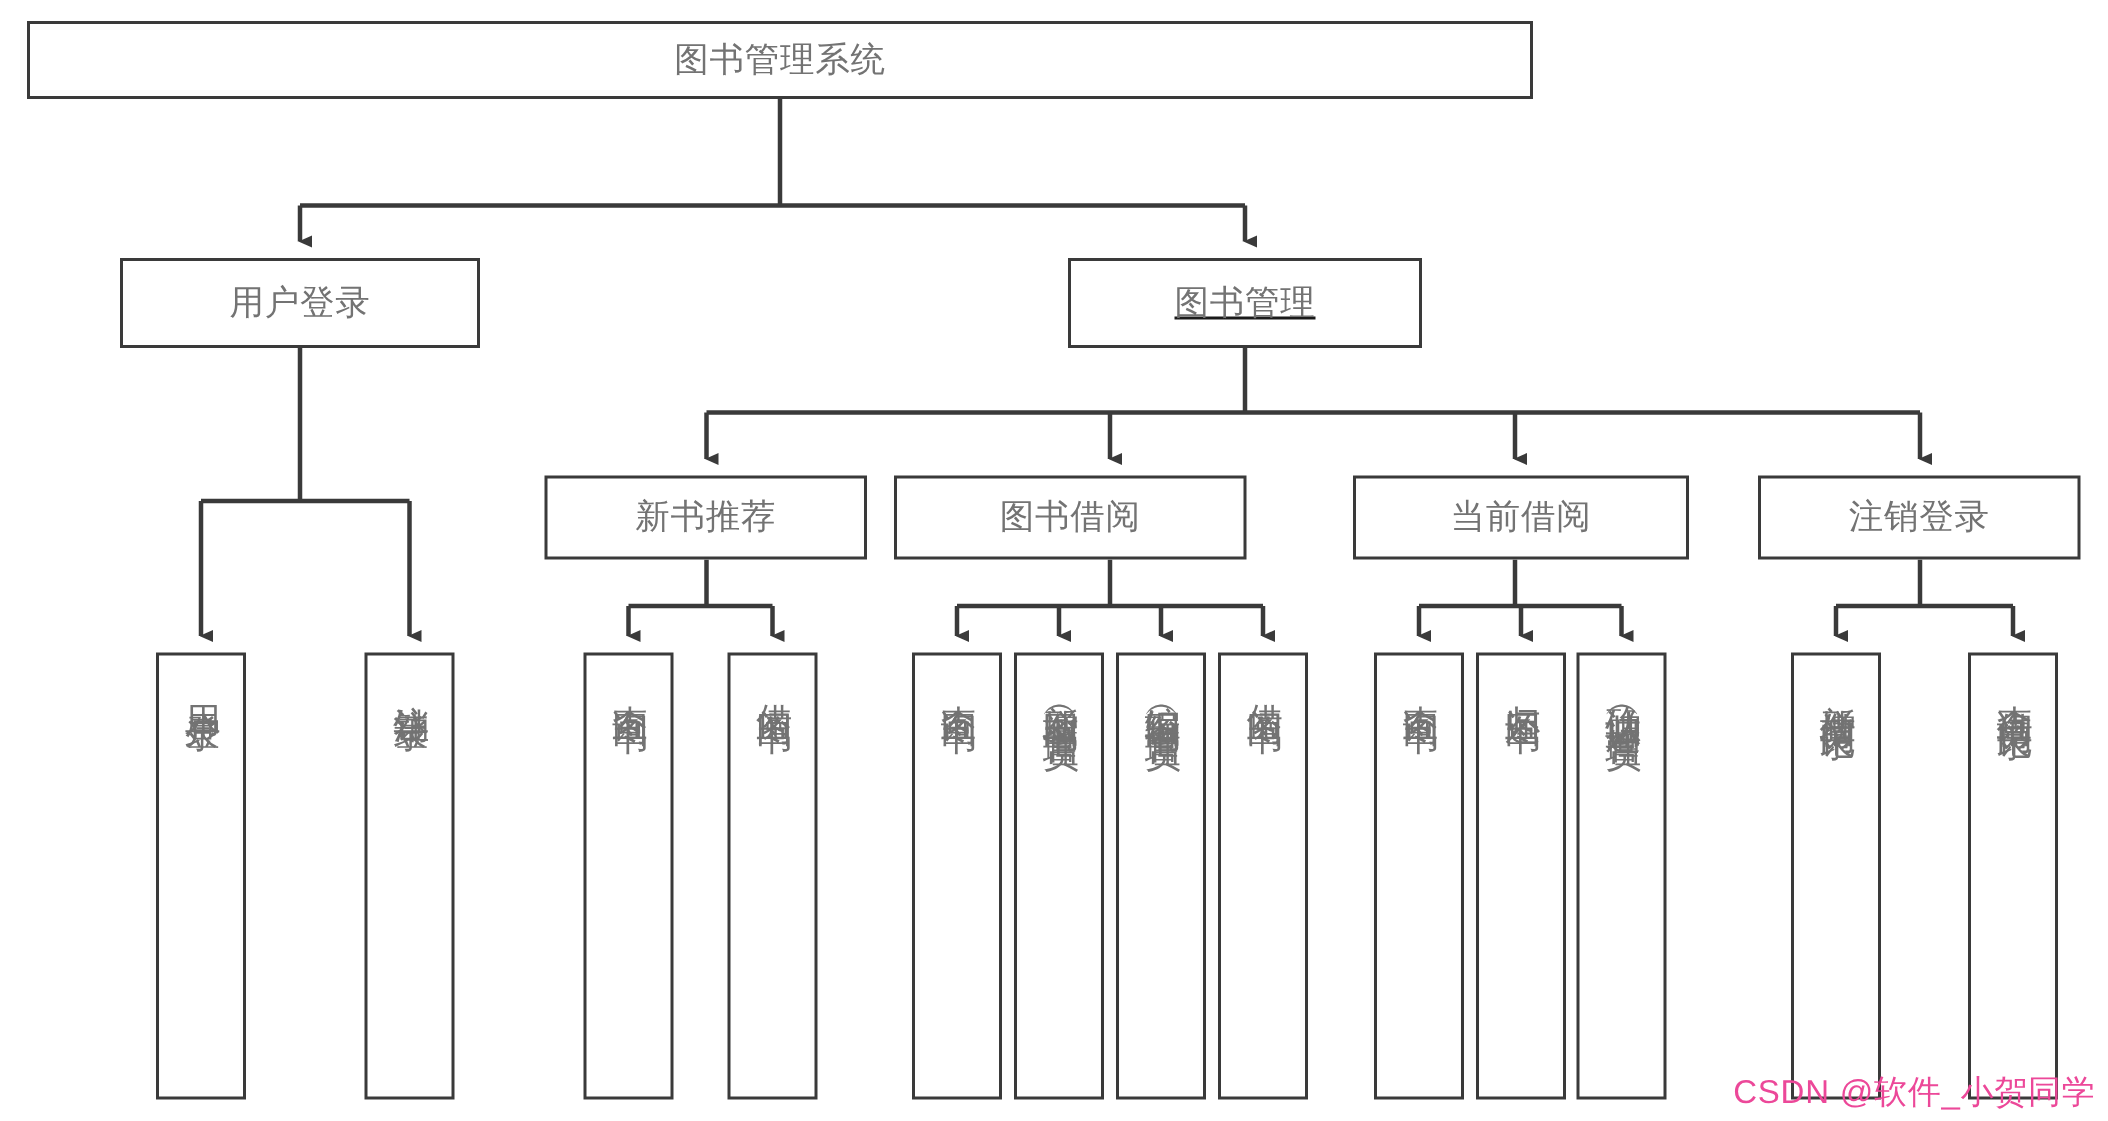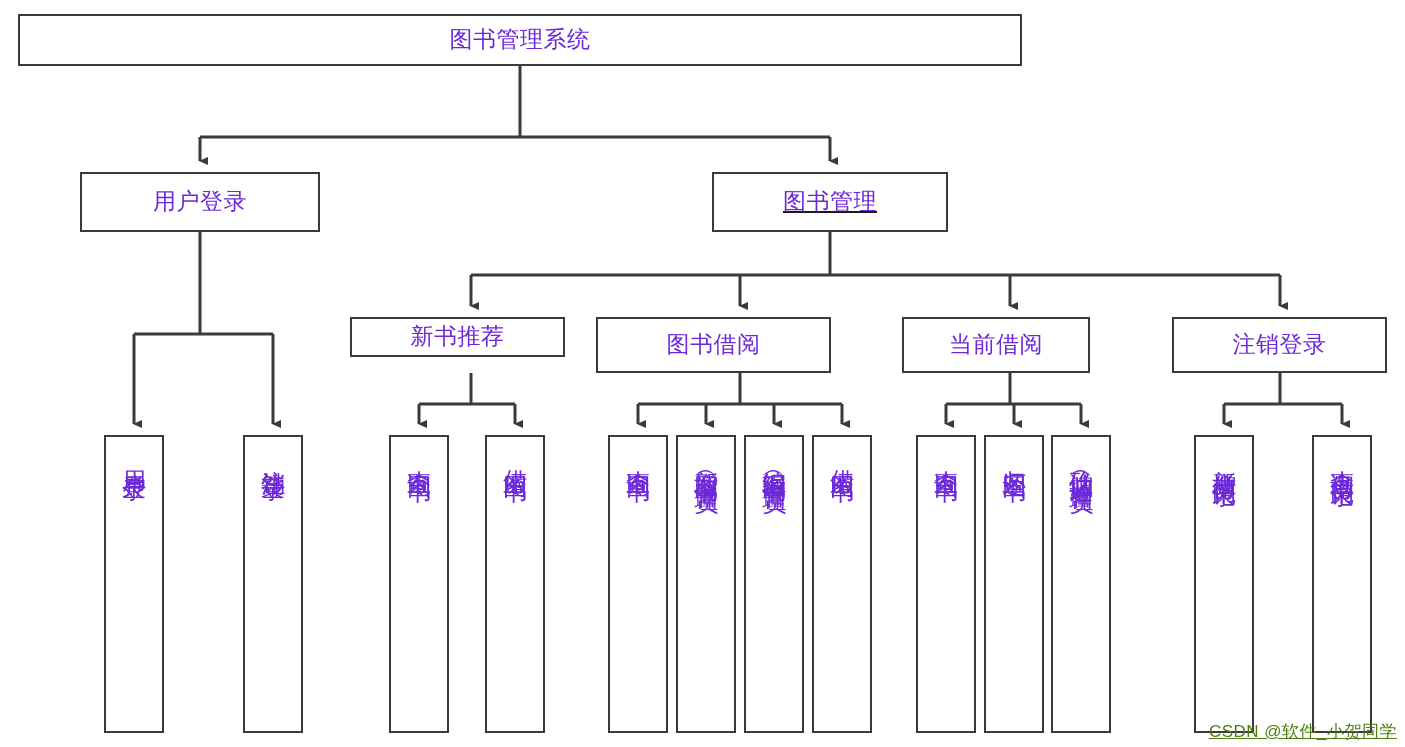--- a/index.html
+++ b/index.html
@@ -32,21 +32,21 @@
     background: #ffffff;
     display: flex;
     align-items: center;
     justify-content: center;
     color: #1a1a1a;
   }
   .node-label {
     display: block;
     text-align: center;
     line-height: 1.18;
-    color: #6d28d9;
+    color: #737373;
   }
   .node.horiz .node-label {
     writing-mode: horizontal-tb;
     font-size: 23px;
     letter-spacing: 0.5px;
   }
   .node.vert {
     align-items: flex-start;
     justify-content: center;
     padding-top: 14px;
@@ -55,25 +55,24 @@
     writing-mode: vertical-rl;
     text-orientation: upright;
     font-size: 24px;
     letter-spacing: 3px;
     white-space: nowrap;
   }
   #watermark {
     position: absolute;
     right: 8px;
     bottom: 4px;
-    font-size: 17px;
-    color: #4d7c0f;
+    font-size: 22px;
+    color: #ec4899;
     letter-spacing: 0.5px;
     white-space: nowrap;
-    text-decoration: underline;
   }
 </style>
 </head>
 <body>
 
 <div id="diagram-root">
 
   <svg id="edge-layer" viewBox="0 0 1405 747" xmlns="http://www.w3.org/2000/svg">
     <defs>
       <marker id="arrowhead" markerWidth="9" markerHeight="9" refX="4.5" refY="8" orient="auto" markerUnits="userSpaceOnUse">
@@ -120,27 +119,27 @@
   <div id="node-layer">
       <div class="node horiz" style="left: 18px; top: 14px; width: 1004px; height: 52px;">
         <span class="node-label">图书管理系统</span>
       </div>
       <div class="node horiz" style="left: 80px; top: 172px; width: 240px; height: 60px;">
         <span class="node-label">用户登录</span>
       </div>
       <div class="node horiz" style="left: 712px; top: 172px; width: 236px; height: 60px; text-decoration: underline;">
         <span class="node-label">图书管理</span>
       </div>
-      <div class="node horiz" style="left: 350px; top: 317px; width: 215px; height: 40px;">
+      <div class="node horiz" style="left: 363px; top: 317px; width: 215px; height: 56px;">
         <span class="node-label">新书推荐</span>
       </div>
       <div class="node horiz" style="left: 596px; top: 317px; width: 235px; height: 56px;">
         <span class="node-label">图书借阅</span>
       </div>
-      <div class="node horiz" style="left: 902px; top: 317px; width: 188px; height: 56px;">
+      <div class="node horiz" style="left: 902px; top: 317px; width: 224px; height: 56px;">
         <span class="node-label">当前借阅</span>
       </div>
       <div class="node horiz" style="left: 1172px; top: 317px; width: 215px; height: 56px;">
         <span class="node-label">注销登录</span>
       </div>
       <div class="node vert" style="left: 104px; top: 435px; width: 60px; height: 298px;">
         <span class="node-label">用户登录</span>
       </div>
       <div class="node vert" style="left: 243px; top: 435px; width: 60px; height: 298px;">
         <span class="node-label">注销登录</span>

